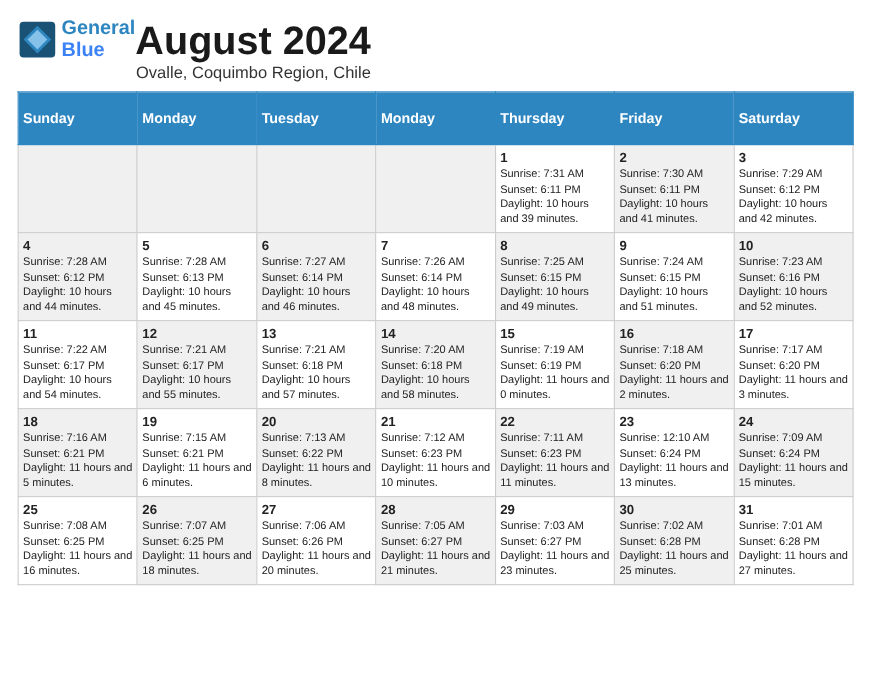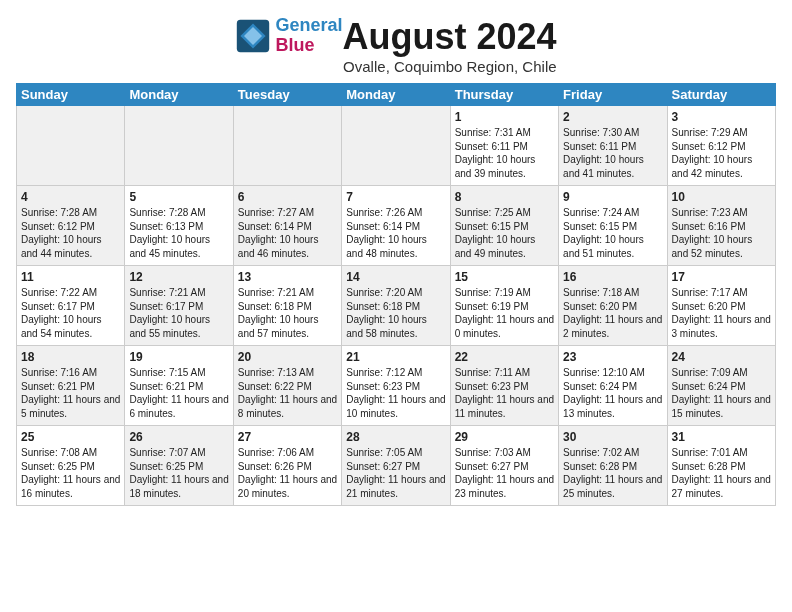--- a/index.html
+++ b/index.html
@@ -5,21 +5,21 @@
     * { box-sizing: border-box; margin: 0; padding: 0; }
     body {
       font-family: Arial, sans-serif;
       background: #fff;
       width: 792px;
       min-height: 612px;
       padding: 16px;
     }
     .header {
       display: flex;
-      justify-content: center;
+      justify-content: flex-start;
       align-items: flex-start;
       margin-bottom: 8px;
     }
     .logo {
       display: flex;
       align-items: center;
     }
     .logo-text {
       font-size: 18px;
       font-weight: bold;
@@ -49,21 +49,21 @@
     table {
       width: 100%;
       border-collapse: collapse;
       table-layout: fixed;
     }
     th {
       background-color: #2e86c1;
       color: #fff;
       font-size: 13px;
       font-weight: bold;
-      padding: 3px 4px;
+      padding: 16px 4px;
       text-align: left;
       border: 1px solid #2e86c1;
     }
     td {
       border: 1px solid #ccc;
       vertical-align: top;
       padding: 4px 4px;
       font-size: 10px;
       color: #222;
       min-height: 80px;
@@ -94,21 +94,21 @@
 <div class="header">
   <div class="logo">
     <svg class="logo-icon" viewBox="0 0 40 40">
       <rect x="2" y="2" width="36" height="36" rx="4" fill="#1a5276"></rect>
       <polygon points="20,6 34,20 20,34 6,20" fill="#2e86c1"></polygon>
       <polygon points="20,10 30,20 20,30 10,20" fill="#85c1e9"></polygon>
     </svg>
     <div>
       <div class="logo-text">
         <span>General</span><br>
-        <span style="color:#be185d;margin-top:48px;">Blue</span>
+        <span style="color:#3b82f6;margin-top:48px;">Blue</span>
       </div>
     </div>
   </div>
   <div class="title-block">
     <div class="month-title">August 2024</div>
     <div class="subtitle">Ovalle, Coquimbo Region, Chile</div>
   </div>
 </div>
 
 <table>

